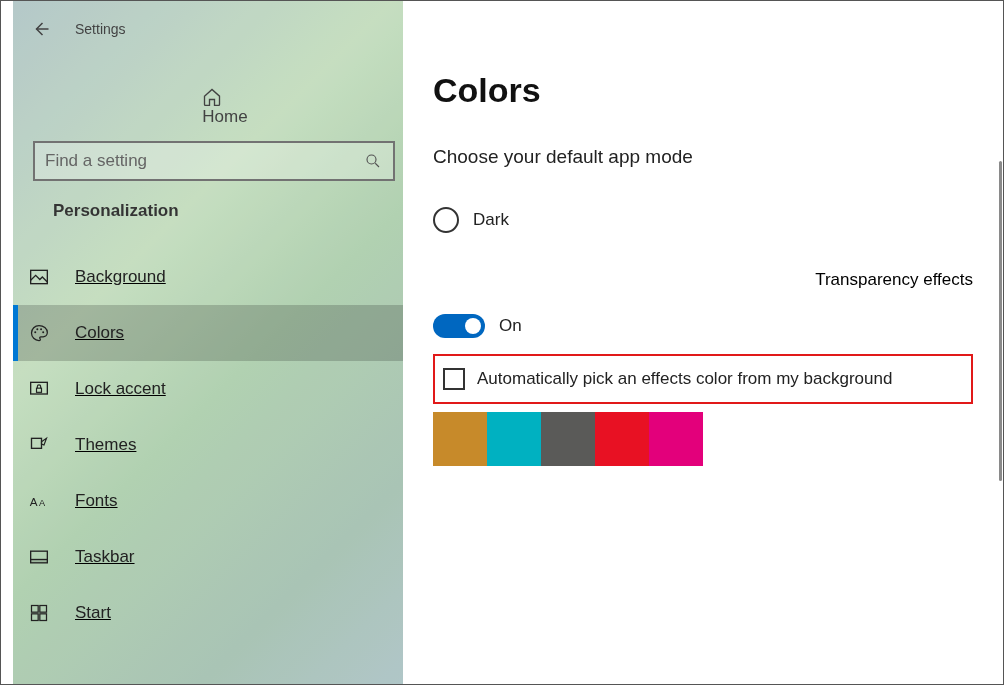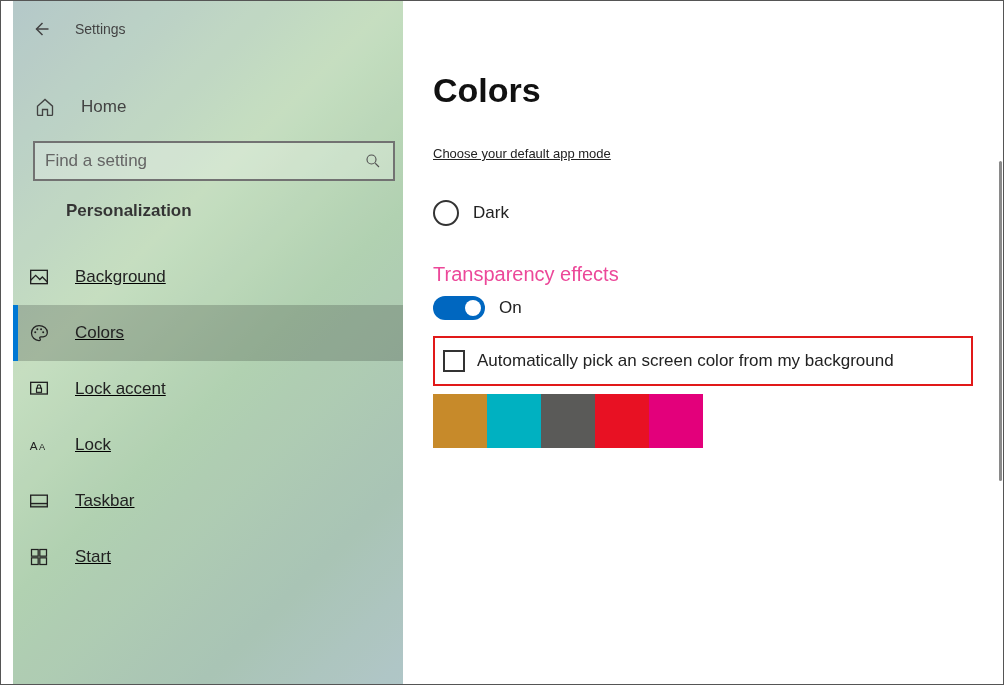--- a/index.html
+++ b/index.html
@@ -13,36 +13,36 @@
   }
   .sidebar::before {
     content:""; position:absolute; inset:0; background: rgba(255,255,255,0.15); pointer-events:none;
   }
 
   .titlebar-row { display:flex; align-items:center; padding-left:14px; height:28px; }
   .back-btn { width:28px; height:28px; display:flex; align-items:center; justify-content:center; margin-right:20px; }
   .back-btn svg { width:18px; height:18px; }
   .app-title { font-size:14px; color:#222; }
 
-  .home-row { display:flex; align-items:center; padding-left:22px; margin-top:44px; height:40px; }
+  .home-row { display:flex; align-items:center; padding-left:22px; margin-top:44px; height:40px;flex-direction:column; }
   .home-row .icon { width:24px; margin-right:22px; display:flex; align-items:center; }
   .home-row .label { font-size:17px; color:#222; }
 
   .search-wrap { margin: 14px 20px 0 20px; }
   .search-box {
     width: 100%; height:40px; border: 2px solid #5a5a5a; background: rgba(255,255,255,0.25);
     display:flex; align-items:center; padding:0 10px;
   }
   .search-box input {
     flex:1; border:none; background:transparent; outline:none; font-size:17px; color:#333;
   }
   .search-box input::placeholder { color:#4a4a4a; font-style:normal; }
   .search-box .sicon { width:20px; display:flex; align-items:center; justify-content:center; }
 
-  .section-head { padding-left:22px; margin-top:20px; font-size:17px; font-weight:600; color:#111;margin-left:31px; }
+  .section-head { padding-left:40px; margin-top:20px; font-size:17px; font-weight:600; color:#111; }
 
   .nav-list { margin-top:28px; }
   .nav-item {
     display:flex; align-items:center; height:56px; padding-left:16px; cursor:default;
     position:relative;
     text-decoration:underline;
   }
   .nav-item .icon { width:24px; margin-right:22px; display:flex; align-items:center; justify-content:flex-start; }
   .nav-item .icon svg { width:20px; height:20px; }
   .nav-item .label { font-size:17px; color:#222; }
@@ -53,33 +53,33 @@
 
   
   .window-controls { position:absolute; right:10px; top:8px; display:flex; gap:32px; align-items:center; }
   .window-controls .wc { width:20px; height:20px; display:flex; align-items:center; justify-content:center; }
 
   
   .main {
     position:absolute; left:402px; top:0; right:0; bottom:0; background:#fff; padding:50px 30px 0 30px;
   }
   .page-title { font-size:34px; font-weight:600; color:#111; margin-top:20px; }
-  .group-label { font-size:13px; color:#222; margin-top:36px;text-decoration:underline; }
-  .sub-label { font-size:20px; color:#ec4899; margin-top:18px; }
+  .group-label { font-size:19px; color:#222; margin-top:36px; }
+  .sub-label { font-size:17px; color:#000000; margin-top:18px;text-align:right; }
 
   .radio-row { display:flex; align-items:center; margin-top:16px; height:32px; }
   .radio {
     width:26px; height:26px; border:2px solid #333; border-radius:50%;
     margin-right:14px; display:flex; align-items:center; justify-content:center;
   }
   .radio.checked { border-color:#0067c0; }
   .radio.checked .dot { width:12px; height:12px; border-radius:50%; background:#0067c0; }
   .radio-label { font-size:17px; color:#222; }
 
-  .toggle-row { display:flex; align-items:center; margin-top:10px; }
+  .toggle-row { display:flex; align-items:center; margin-top:24px; }
   .toggle {
     width:52px; height:24px; border-radius:12px; background:#0067c0; position:relative; margin-right:14px;
   }
   .toggle .knob {
     width:16px; height:16px; border-radius:50%; background:#fff; position:absolute; right:4px; top:4px;
   }
   .toggle-label { font-size:17px; color:#222; }
 
   .accent-title { font-size:22px; color:#111; margin-top:40px; }
 
@@ -167,29 +167,38 @@
       <span class="icon">
         <svg viewBox="0 0 24 24">
             <rect x="2" y="4" width="20" height="14" fill="none" stroke="#222" stroke-width="1.6"></rect>
             <rect x="9" y="11" width="6" height="5" fill="none" stroke="#222" stroke-width="1.4"></rect>
             <path d="M10 11v-2a2 2 0 0 1 4 0v2" fill="none" stroke="#222" stroke-width="1.4"></path>
           </svg>
       </span>
       <span class="label">Lock accent</span>
     </div>
 
+    <div class="nav-item">
+      <span class="icon">
+        <svg viewBox="0 0 24 24">
+            <rect x="3" y="4" width="12" height="12" fill="none" stroke="#222" stroke-width="1.6"></rect>
+            <path d="M15 8l6-4-3 8-3-1z" fill="none" stroke="#222" stroke-width="1.4"></path>
+          </svg>
+      </span>
+      <span class="label">Themes</span>
+    </div>
 
     <div class="nav-item">
       <span class="icon">
         <svg viewBox="0 0 24 24">
             <text x="1" y="18" font-size="14" font-family="serif" fill="#222">A</text>
             <text x="12" y="18" font-size="11" font-family="serif" fill="#222">A</text>
           </svg>
       </span>
-      <span class="label">Lock</span>
+      <span class="label">Fonts</span>
     </div>
 
     <div class="nav-item">
       <span class="icon">
         <svg viewBox="0 0 24 24">
             <rect x="2" y="5" width="20" height="14" fill="none" stroke="#222" stroke-width="1.6"></rect>
             <rect x="2" y="15" width="20" height="4" fill="#222" opacity="0.15"></rect>
             <path d="M2 15h20" stroke="#222" stroke-width="1.6"></path>
           </svg>
       </span>
@@ -246,21 +255,21 @@
   <div class="toggle-row">
     <div class="toggle">
         <div class="knob"></div>
       </div>
     <div class="toggle-label">On</div>
   </div>
 
 
   <div class="highlight-box">
     <div class="checkbox"></div>
-    <div class="check-label">Automatically pick an screen color from my background</div>
+    <div class="check-label">Automatically pick an effects color from my background</div>
   </div>
 
 
   <div class="swatches">
     <div class="swatch" style="background:#c78a2a"></div>
     <div class="swatch" style="background:#00b1c1"></div>
     <div class="swatch" style="background:#5a5a58"></div>
     <div class="swatch" style="background:#e81123"></div>
     <div class="swatch" style="background:#e3007b"></div>
   </div>

